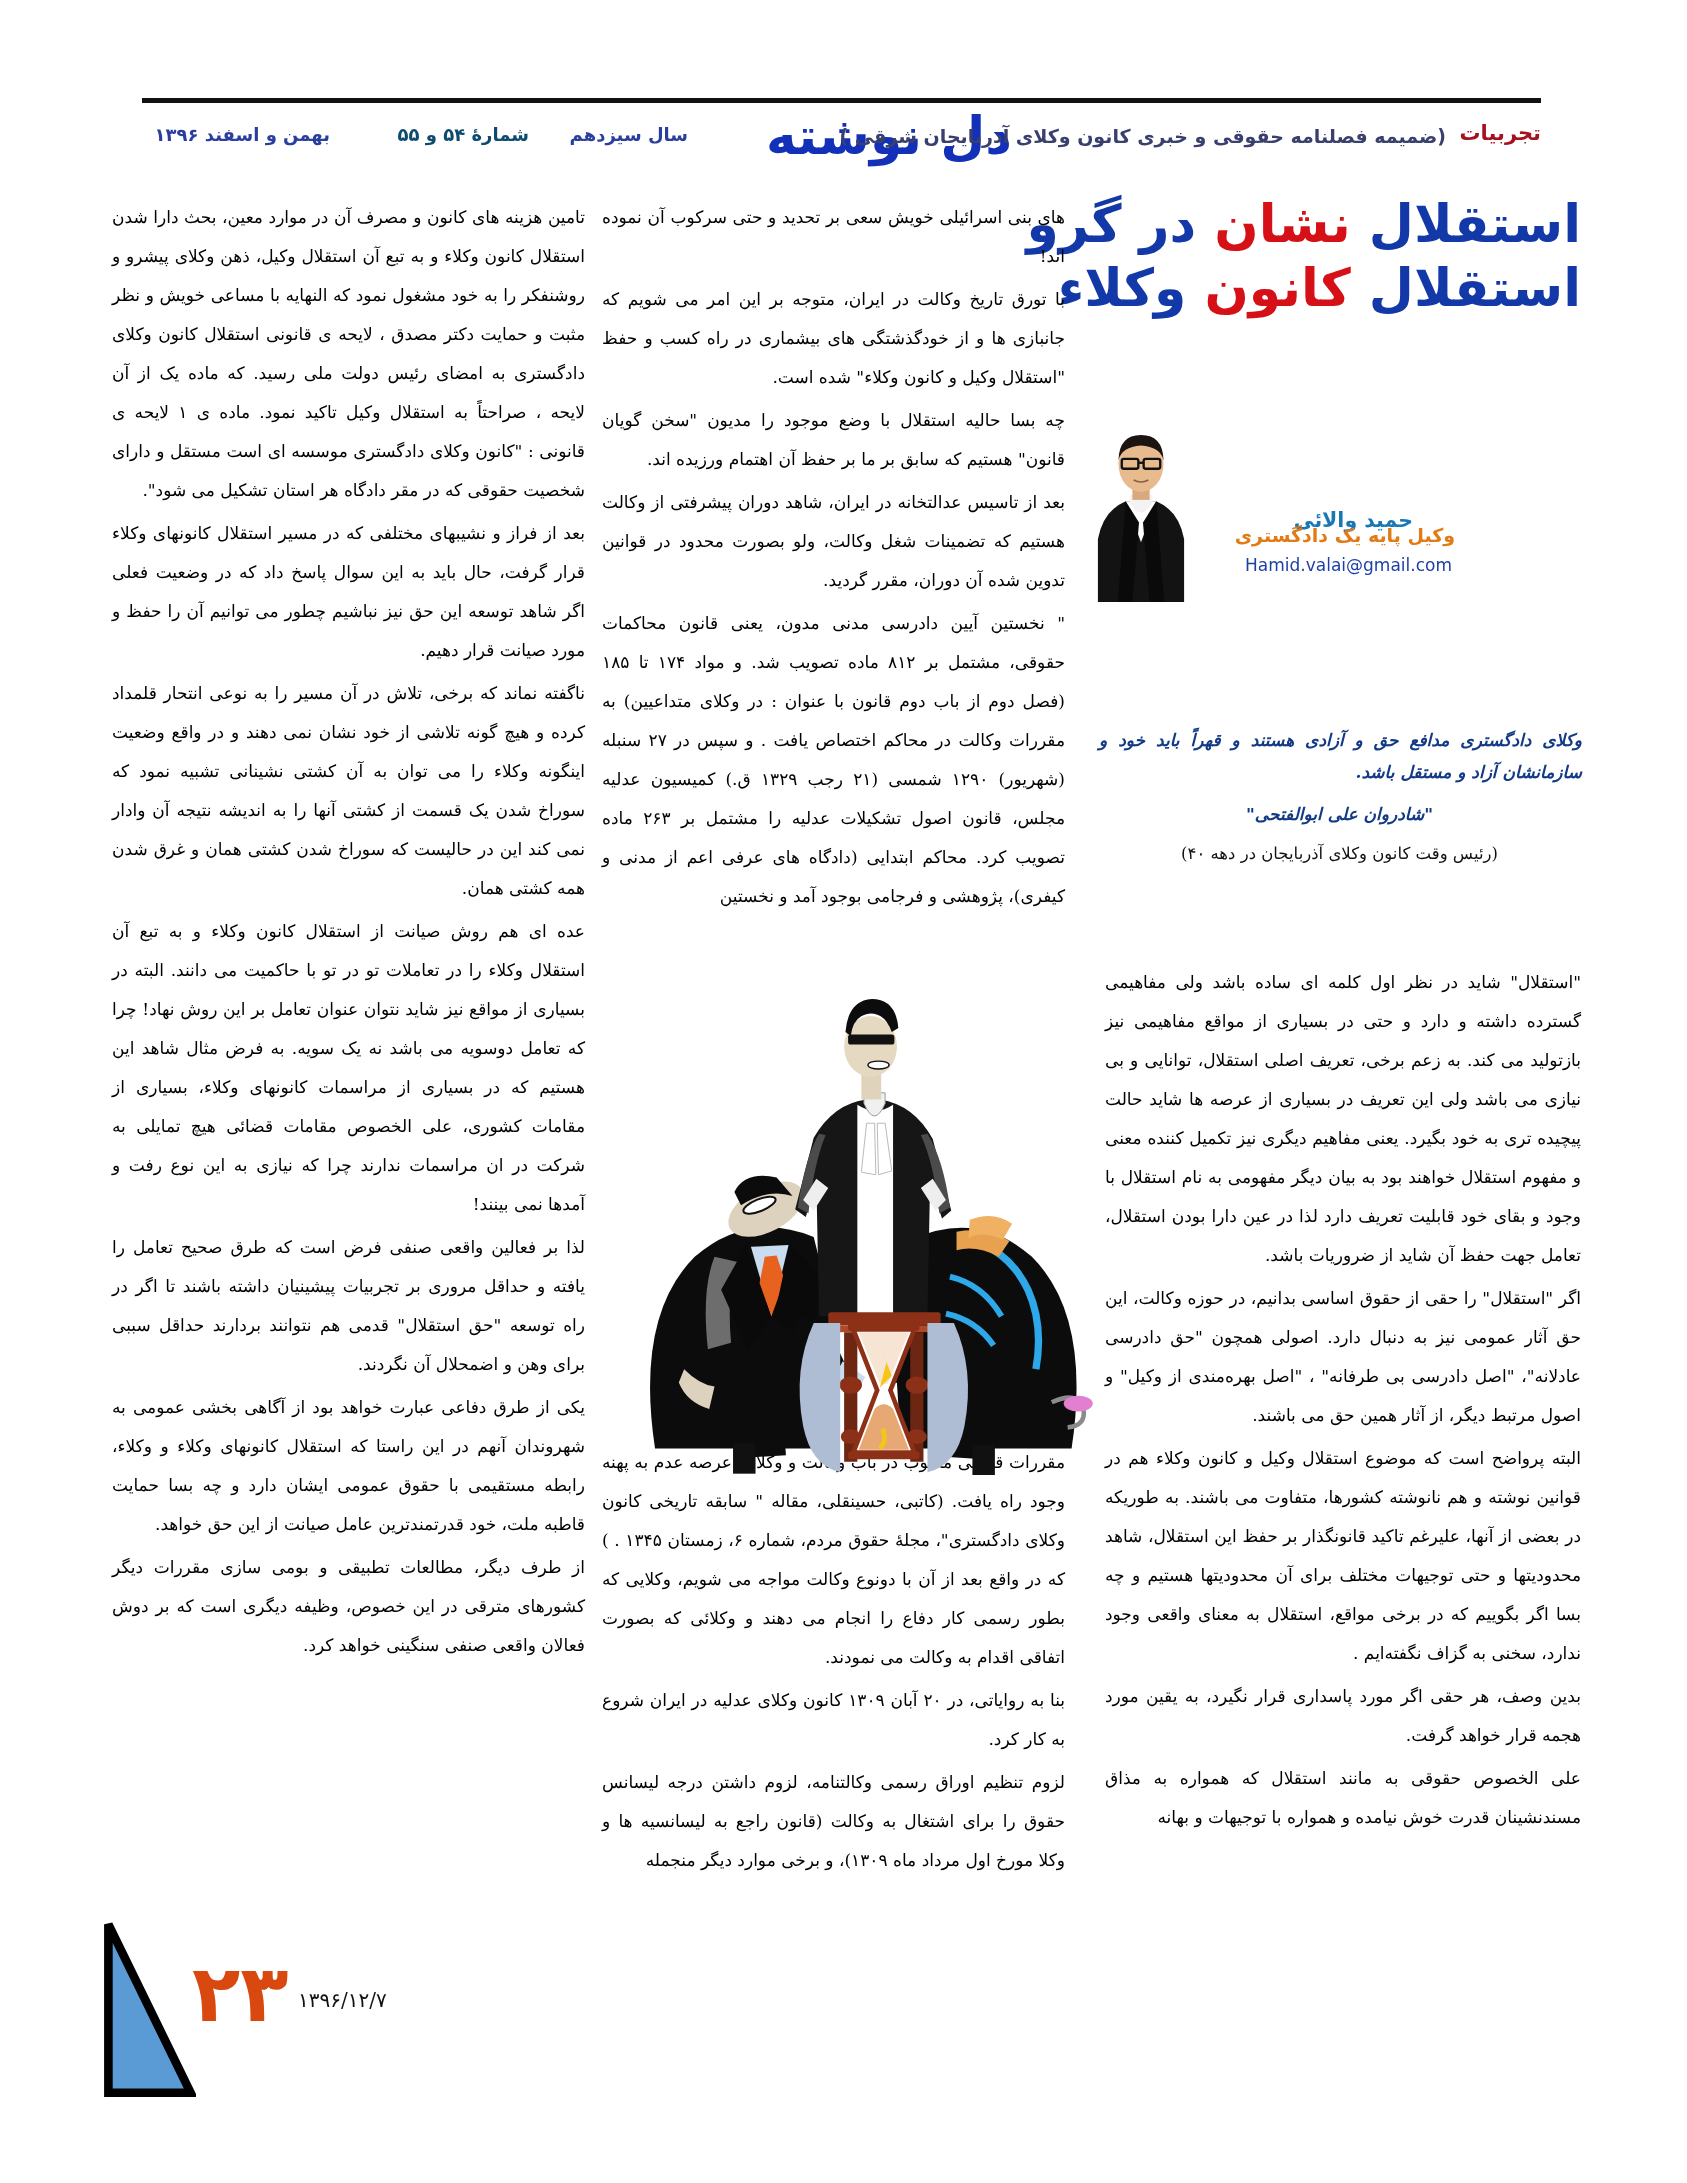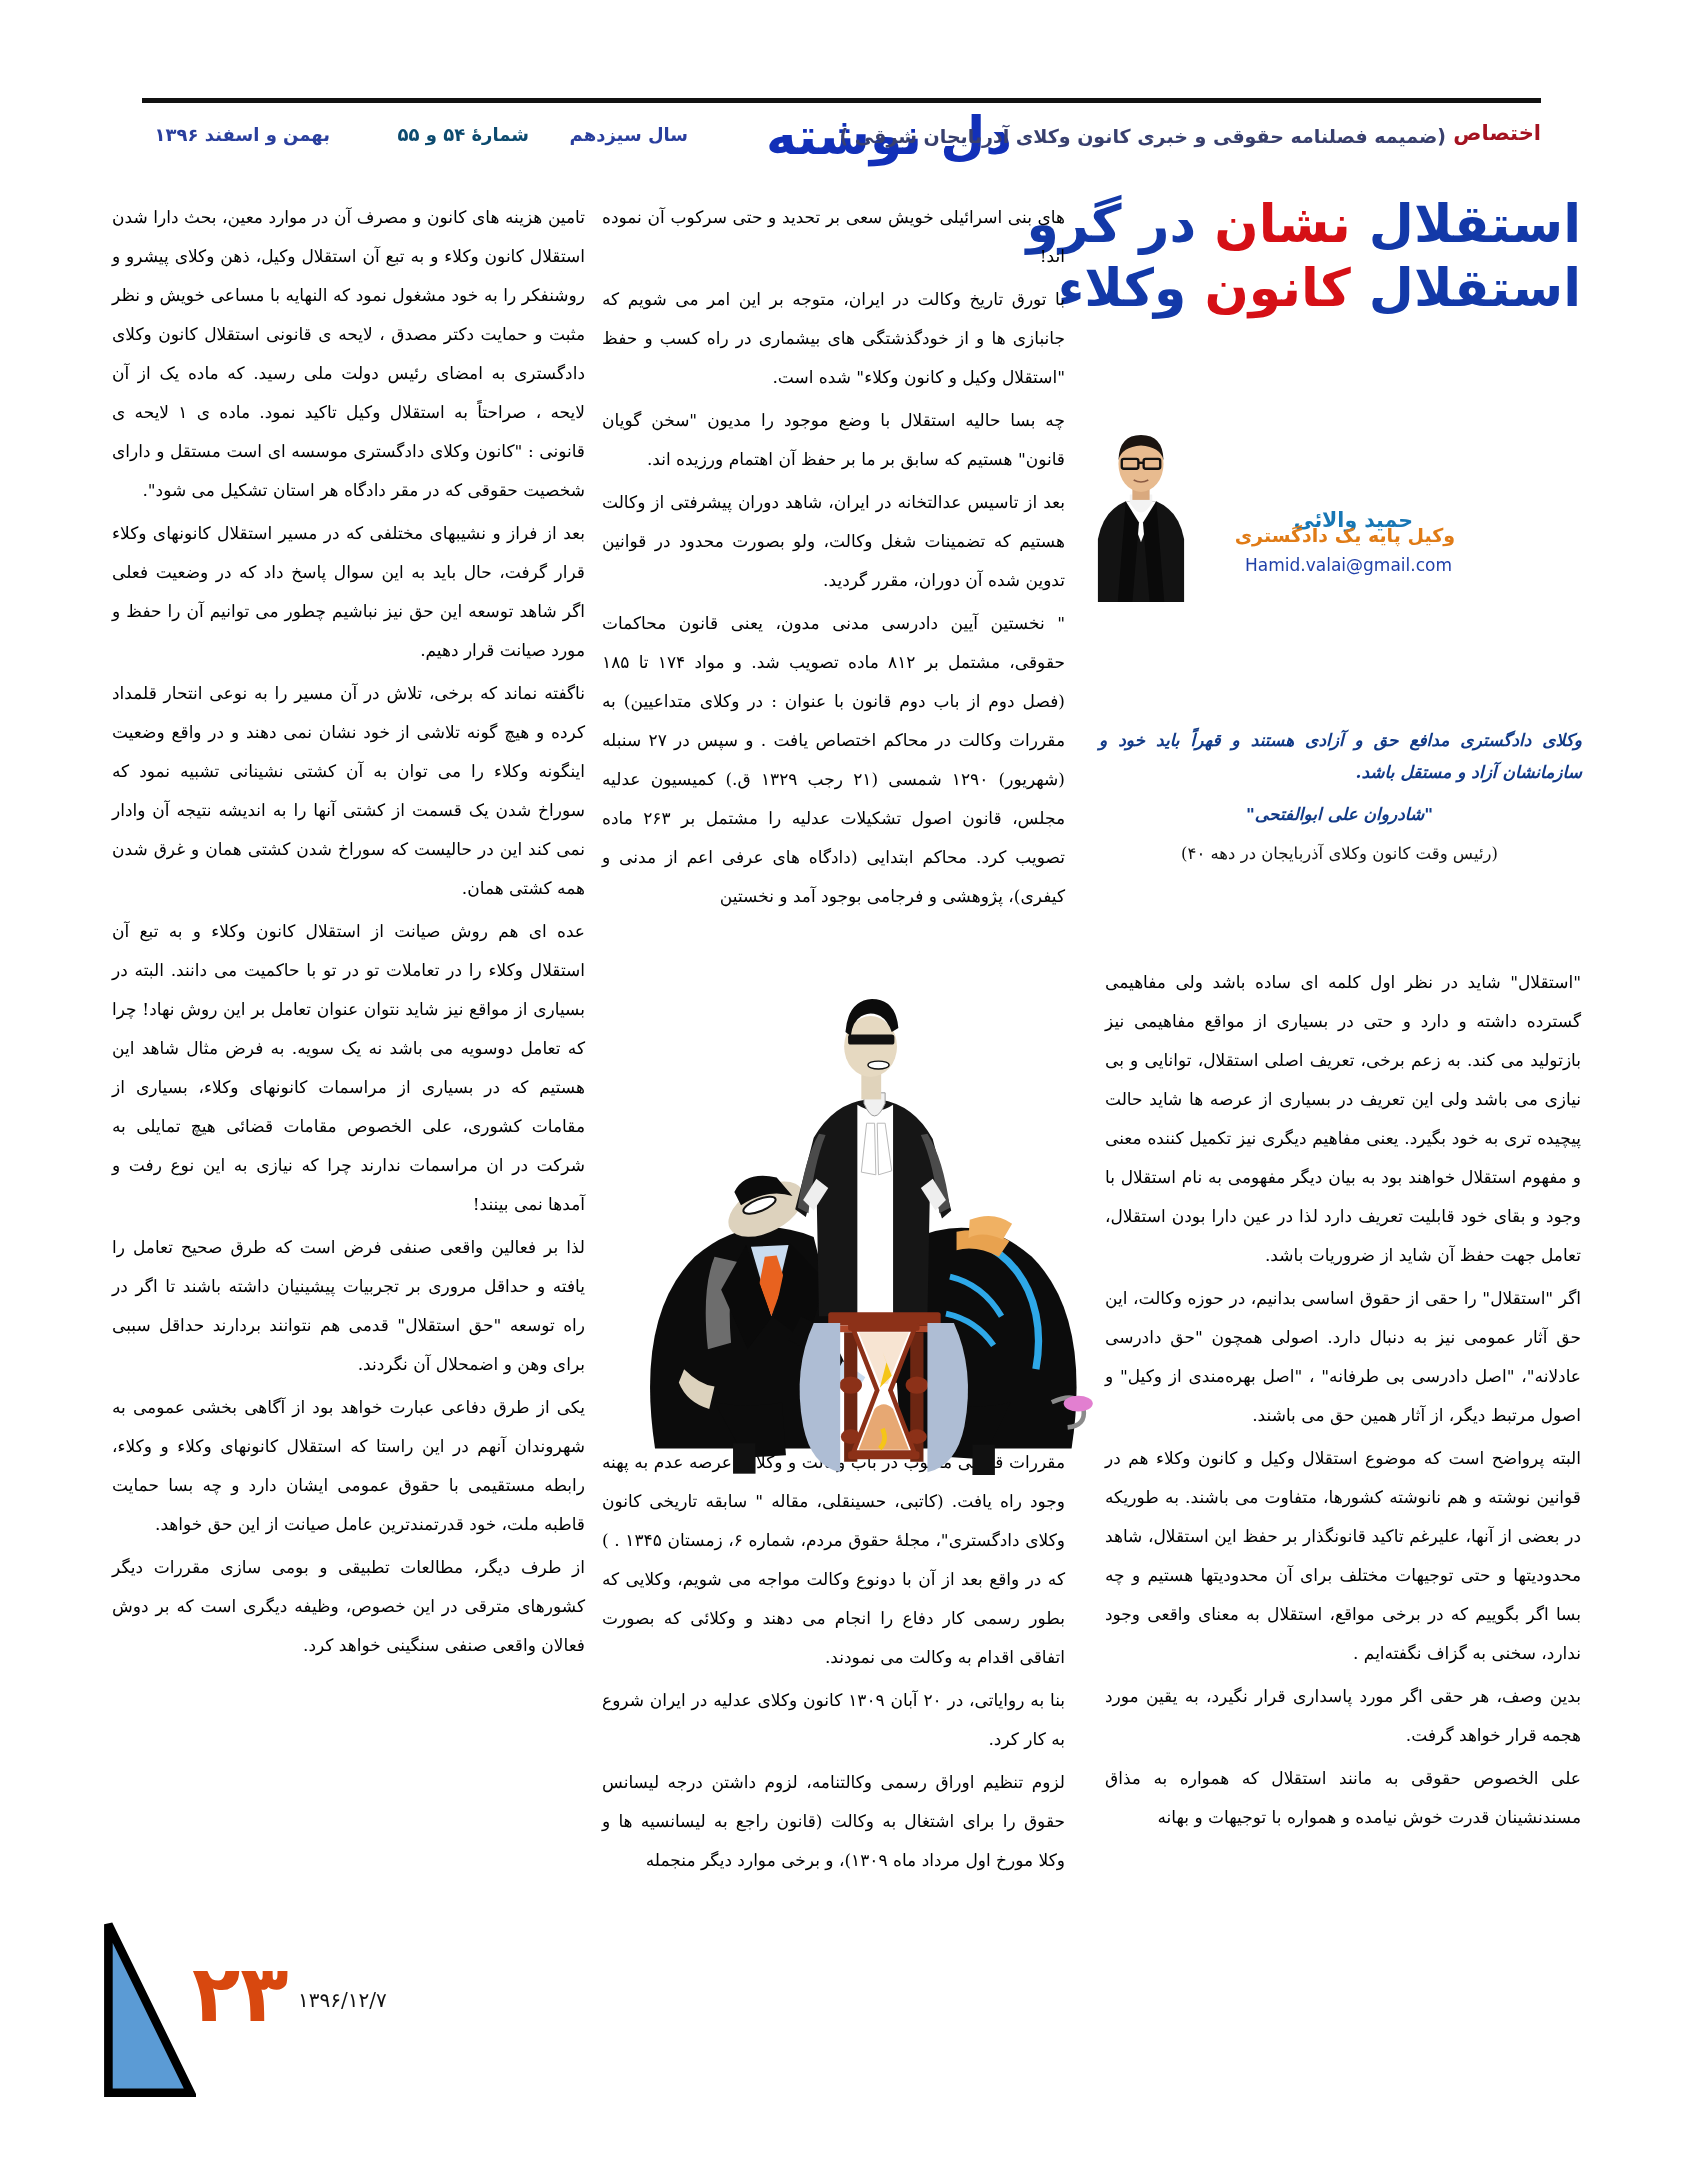--- a/index.html
+++ b/index.html
@@ -146,21 +146,21 @@
 
 <div class="page">
 
   <div class="masthead-rule"></div>
 
   <div class="masthead">
     <div class="mh-title">دل نوشته</div>
     <div class="mh-year">سال سیزدهم</div>
     <div class="mh-issue">شمارهٔ ۵۴ و ۵۵</div>
     <div class="mh-date">بهمن و اسفند ۱۳۹۶</div>
-    <div class="mh-khabarname">اختصاص</div>
+    <div class="mh-khabarname">تجربیات</div>
     <div class="mh-sub">(ضمیمه فصلنامه حقوقی و خبری کانون وکلای آذربایجان شرقی )</div>
   </div>
 
   <div class="headline">
     <div class="hl-line"><span class="hl-b">استقلال</span> <span class="hl-r">نشان</span> <span class="hl-b">در گرو</span></div>
     <div class="hl-line"><span class="hl-b">استقلال</span> <span class="hl-r">کانون</span> <span class="hl-b">وکلاء</span></div>
   </div>
 
   <div class="author">
     <svg class="author-photo" viewBox="0 0 190 270">

